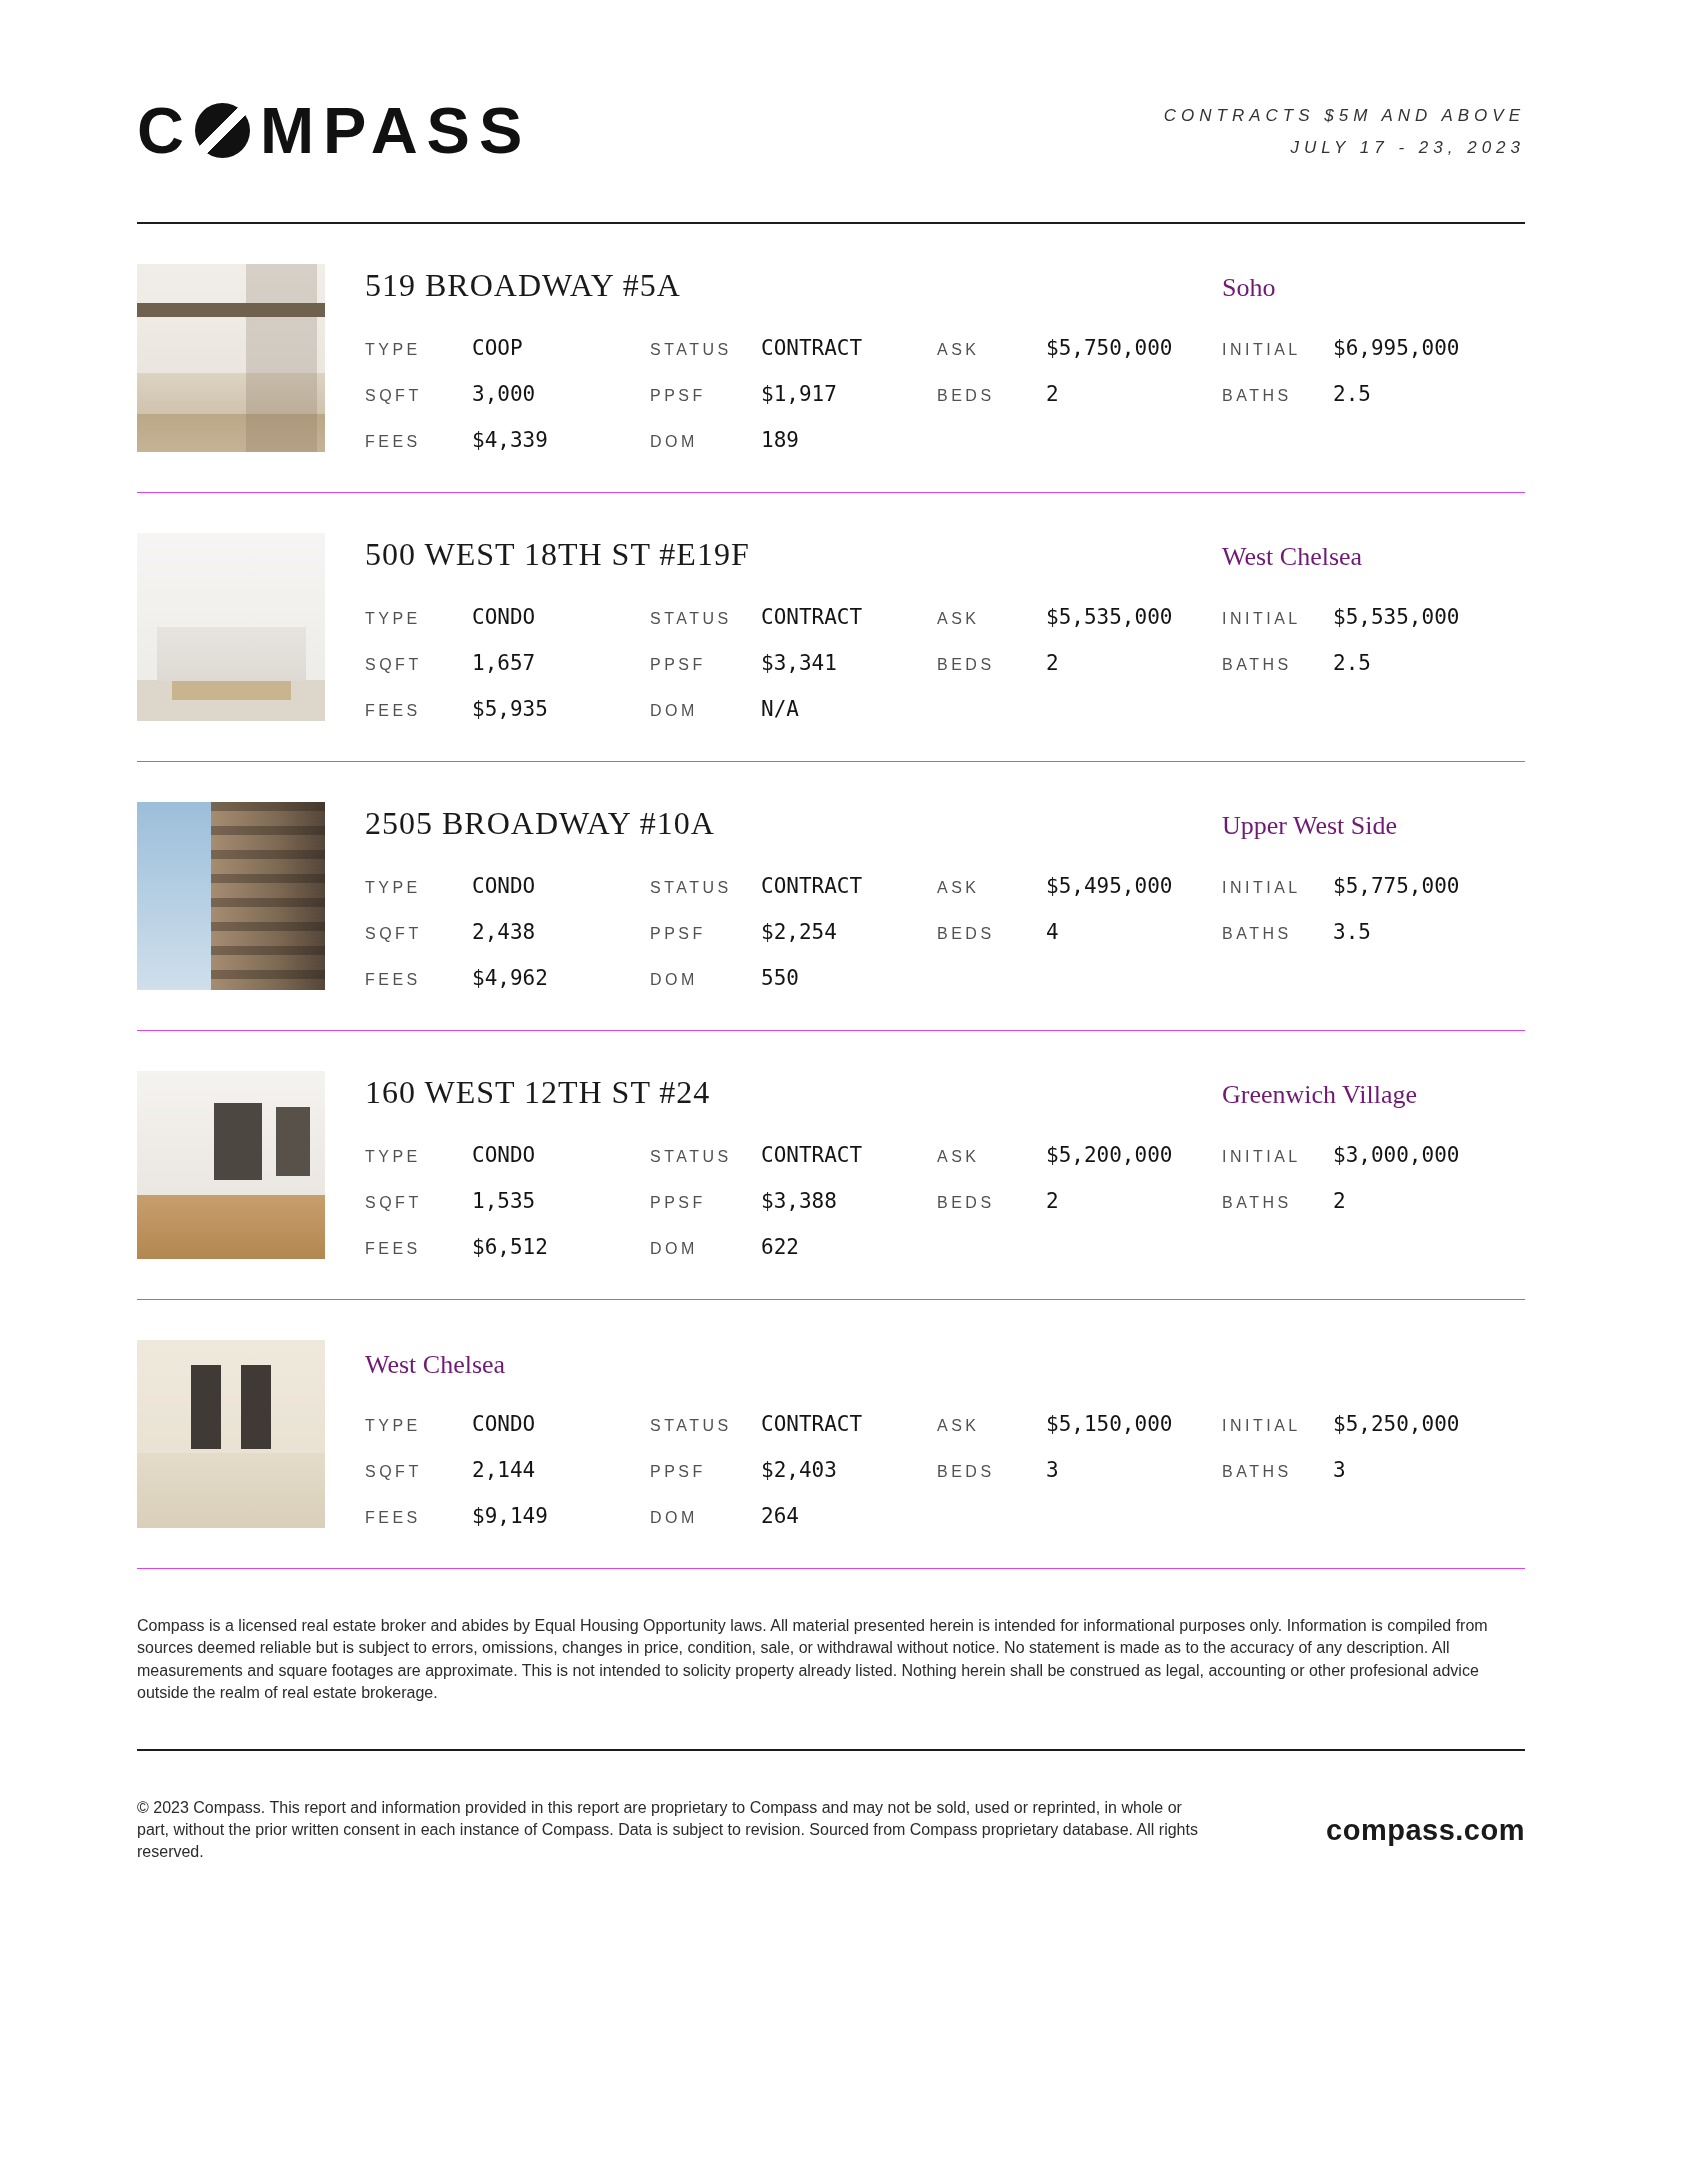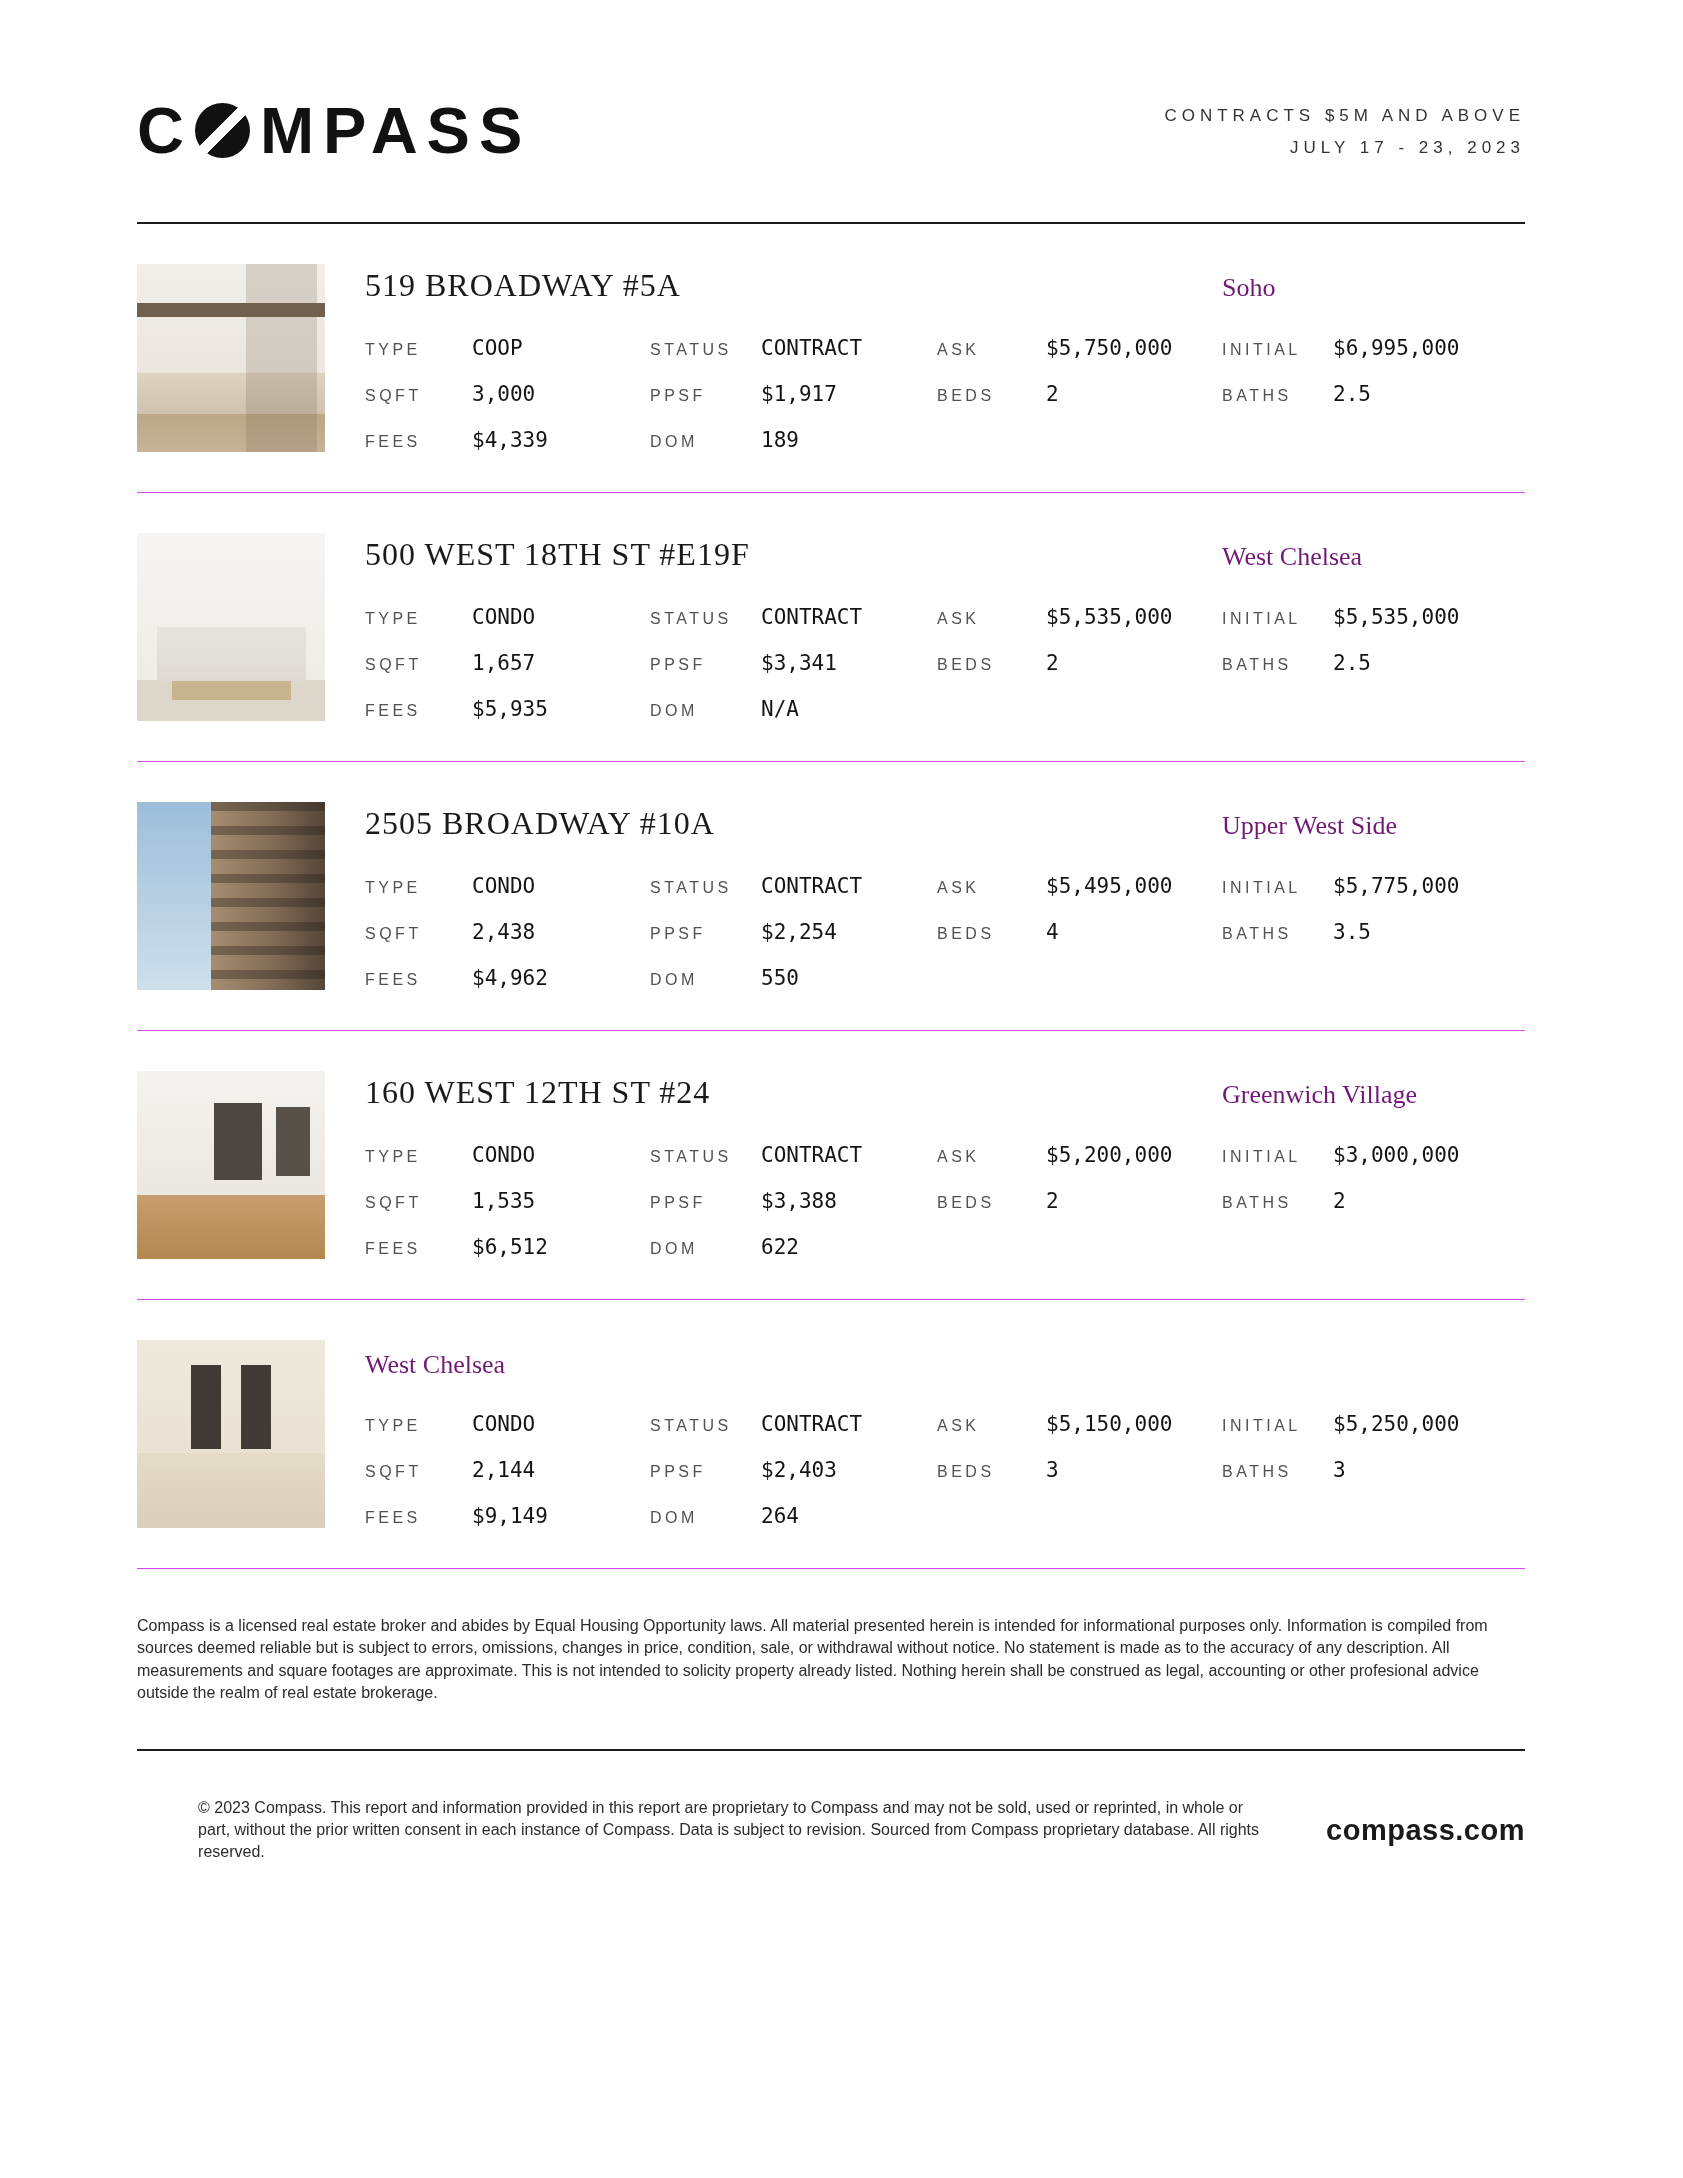--- a/index.html
+++ b/index.html
@@ -47,20 +47,21 @@
     font-weight: 500;
     letter-spacing: 2px;
     color: #1a1a1a;
     line-height: 1.1;
   }
   .report-subtitle, .report-dates {
     font-size: 17px;
     letter-spacing: 5px;
     color: #333333;
     margin-top: 12px;
+    font-style: italic;
   }
 
   
   .property {
     display: flex;
     gap: 40px;
     padding: 40px 0;
     border-bottom: 1px solid #d946ef;
     align-items: flex-end;
   }
@@ -161,21 +162,21 @@
     line-height: 1.4;
     color: #2b2b2b;
   }
   .dark-rule {
     border: none;
     border-top: 2px solid #1d1d1d;
     margin: 0;
   }
   .copyright-row {
     display: flex;
-    justify-content: flex-end;
+    justify-content: space-between;
     align-items: center;
     padding-top: 30px;
     gap: 59px;
   }
   .copyright {
     font-size: 16px;
     line-height: 1.4;
     color: #2b2b2b;
     flex: 0 1 1069px;
   }

